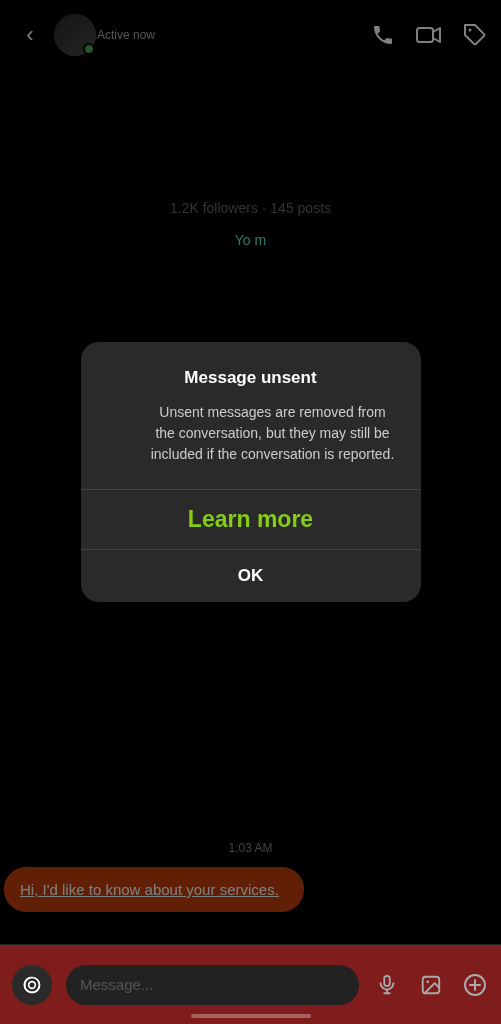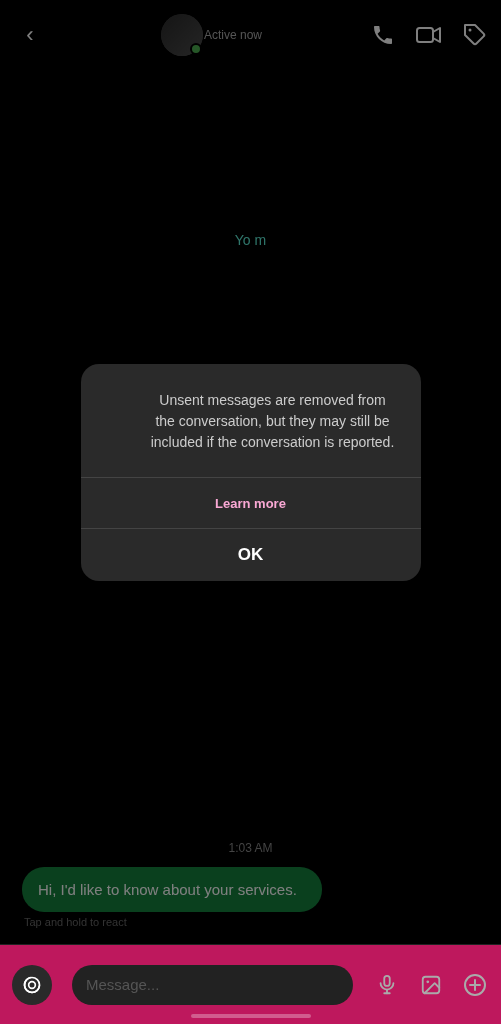--- a/index.html
+++ b/index.html
@@ -42,21 +42,20 @@
       color: #fff;
       font-weight: 300;
     }
 
     .user-info {
       display: flex;
       align-items: center;
       flex: 1;
       margin-left: 6px;
       gap: 1px;
-      justify-content: center;
     }
 
     .avatar-container {
       position: relative;
       width: 42px;
       height: 42px;
     }
 
     .avatar-circle {
       width: 42px;
@@ -186,59 +185,60 @@
     }
 
     .dialog-learn-more {
       padding: 16px;
       text-align: center;
       cursor: pointer;
       border-bottom: 1px solid #444;
     }
 
     .learn-more-text {
-      font-size: 13px;
+      font-size: 23px;
       font-weight: 600;
-      color: #f9a8d4;
+      color: #84cc16;
     }
 
     .dialog-ok {
       padding: 16px;
       text-align: center;
       cursor: pointer;
     }
 
     .ok-text {
       font-size: 17px;
       font-weight: 700;
       color: #fff;
     }
 
     
     .messages-area {
       position: absolute;
       bottom: 80px;
       left: 0;
       right: 0;
-      padding: 0 22px 16px;
+      padding: 0 4px 16px;
     }
 
     .timestamp {
       text-align: center;
       color: #888;
       font-size: 12px;
       margin-bottom: 12px;
     }
 
     .message-bubble {
-      background: #15803d;
+      background: #c2410c;
       border-radius: 22px;
       padding: 12px 16px;
       max-width: 300px;
-      margin-bottom: 4px;
+      margin-bottom: 16px;
+      text-decoration: underline;
     }
 
     .message-text {
       font-size: 15px;
       color: #fff;
       line-height: 1.4;
     }
 
     .tap-hint {
       font-size: 11px;
@@ -247,25 +247,25 @@
       padding-left: 2px;
     }
 
     
     .bottom-bar {
       position: absolute;
       bottom: 0;
       left: 0;
       right: 0;
       height: 80px;
-      background: #be185d;
+      background: #7f1d1d;
       display: flex;
       align-items: center;
       padding: 0 12px;
-      gap: 20px;
+      gap: 14px;
       border-top: 1px solid #222;
     }
 
     .camera-btn {
       width: 40px;
       height: 40px;
       border-radius: 50%;
       background: #2a2a2a;
       display: flex;
       align-items: center;
@@ -353,44 +353,45 @@
     <div class="header-icon">
       <svg width="24" height="24" viewBox="0 0 24 24" fill="none">
         <path d="M20.59 13.41l-7.17 7.17a2 2 0 01-2.83 0L2 12V2h10l8.59 8.59a2 2 0 010 2.82z" stroke="white" stroke-width="2" fill="none" stroke-linejoin="round"></path>
         <circle cx="7" cy="7" r="1.5" fill="white"></circle>
       </svg>
     </div>
   </div>
 </div>
 
 <div class="bg-content">
+  <div class="profile-stats">1.2K followers · 145 posts</div>
   <div class="blurred-text">Yo                                             m</div>
 </div>
 
 <div class="overlay">
   <div class="dialog">
     <div class="dialog-body">
+      <div class="dialog-title">Message unsent</div>
       <div class="dialog-message">Unsent messages are removed from the conversation, but they may still be included if the conversation is reported.</div>
     </div>
     <div class="dialog-divider"></div>
     <div class="dialog-learn-more">
       <span class="learn-more-text">Learn more</span>
     </div>
     <div class="dialog-ok">
       <span class="ok-text">OK</span>
     </div>
   </div>
 </div>
 
 <div class="messages-area">
   <div class="timestamp">1:03 AM</div>
   <div class="message-bubble">
     <div class="message-text">Hi, I'd like to know about your services.</div>
   </div>
-  <div class="tap-hint">Tap and hold to react</div>
 </div>
 
 <div class="bottom-bar">
   <div class="camera-btn">
     <svg width="20" height="20" viewBox="0 0 24 24" fill="none">
       <circle cx="12" cy="12" r="4" stroke="white" stroke-width="2" fill="none"></circle>
       <path d="M20.94 13A9 9 0 1110.06 3" stroke="white" stroke-width="2" stroke-linecap="round" fill="none"></path>
       <circle cx="12" cy="12" r="9" stroke="white" stroke-width="2" fill="none"></circle>
     </svg>
   </div>

